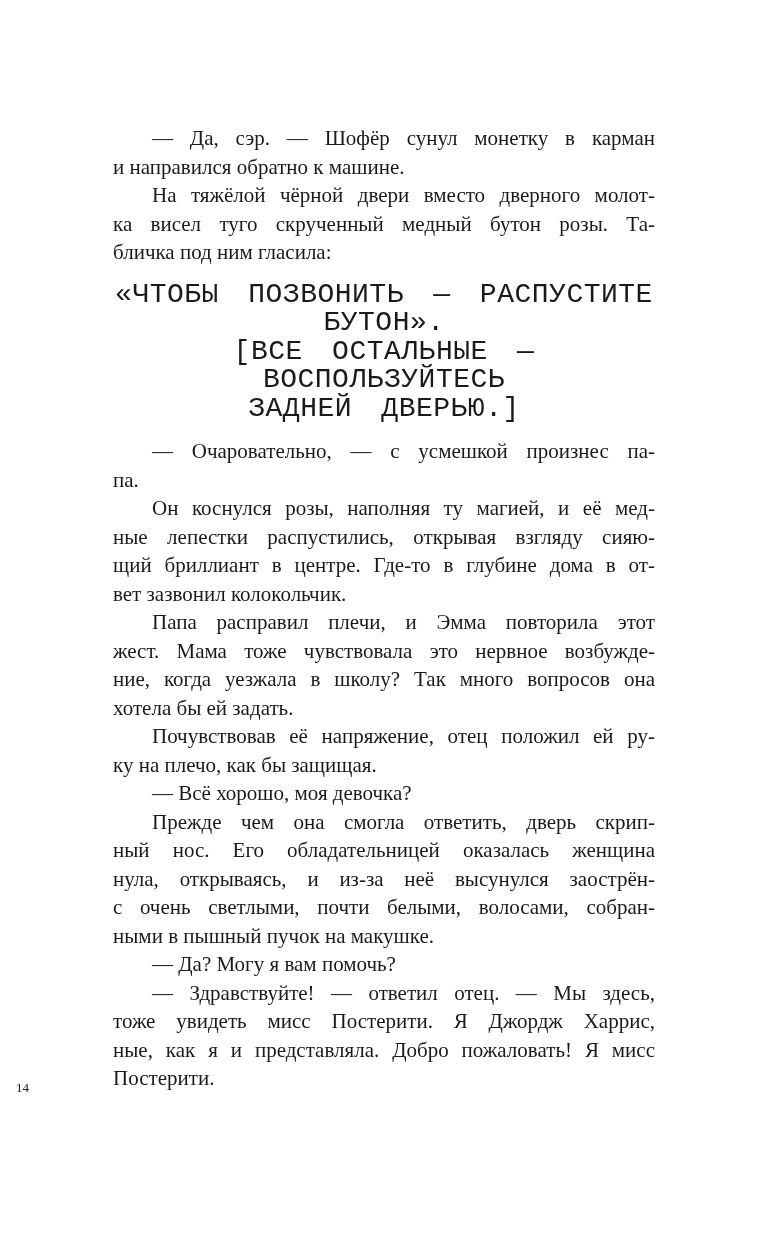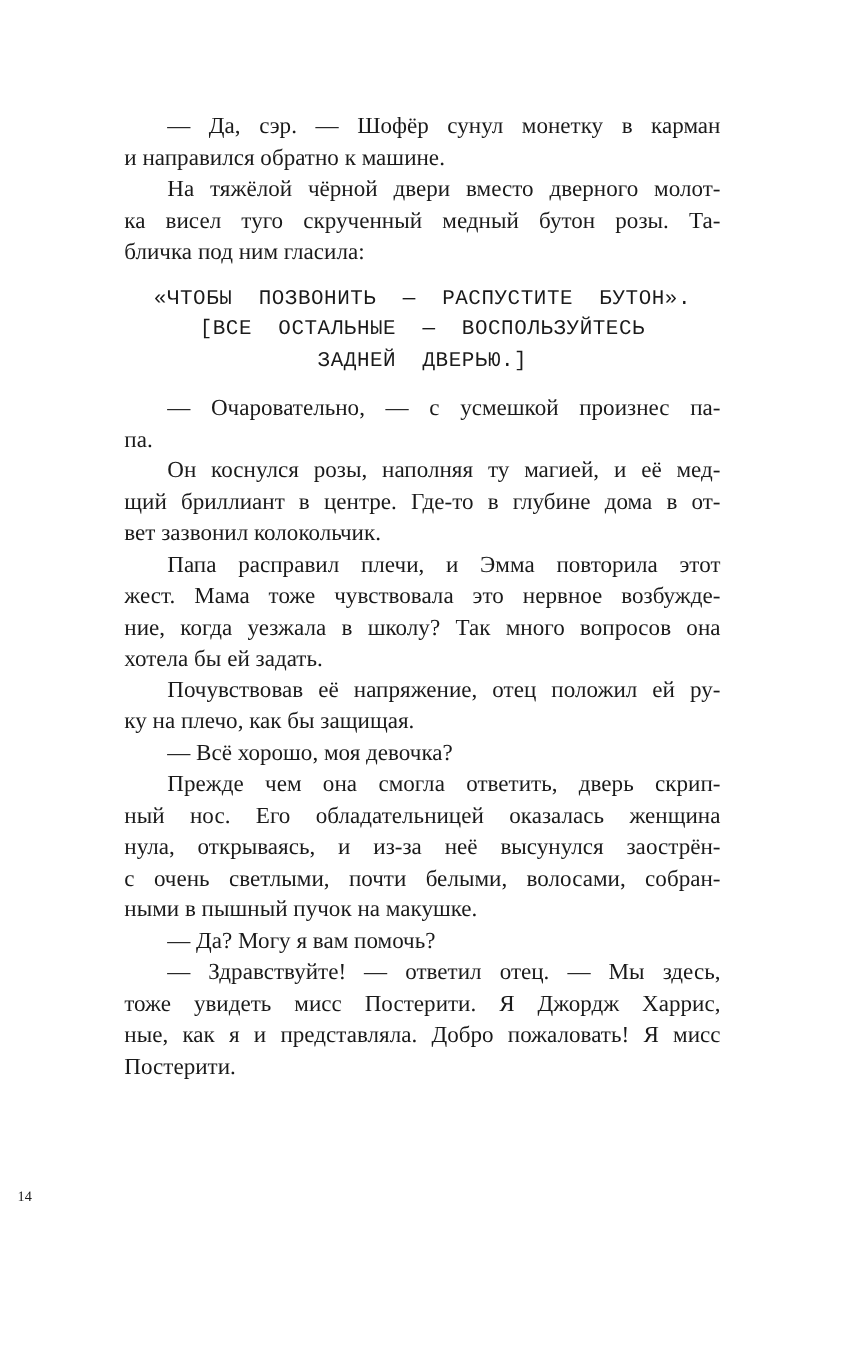--- a/index.html
+++ b/index.html
@@ -10,21 +10,21 @@
   .page {
     position: relative;
     width: 768px;
     height: 1240px;
     margin: 0 auto;
     background: #ffffff;
     overflow: hidden;
   }
   .text-block {
     position: absolute;
-    top: 100px;
+    top: 124px;
     left: 113px;
     width: 542px;
     color: #1a1a1a;
     font-family: "Liberation Serif", serif;
     font-size: 21px;
     line-height: 28.5px;
   }
   .para { margin: 0; padding: 0; }
   .para.body .line {
     text-align: justify;
@@ -33,21 +33,21 @@
   }
   .para.body .line.last {
     text-align-last: left;
   }
   .para.body .line.first {
     text-indent: 39px;
   }
   .para.sign {
     margin: 14px 0;
     font-family: "Liberation Mono", monospace;
-    font-size: 19px;
+    font-size: 28px;
     letter-spacing: 0.5px;
     word-spacing: 12px;
   }
   .para.sign .line {
     text-align: center;
   }
   .page-number {
     position: absolute;
     top: 1078px;
     left: 0;
@@ -77,20 +77,21 @@
         <div class="line first">«ЧТОБЫ ПОЗВОНИТЬ — РАСПУСТИТЕ БУТОН».</div>
         <div class="line">[ВСЕ ОСТАЛЬНЫЕ — ВОСПОЛЬЗУЙТЕСЬ</div>
         <div class="line last">ЗАДНЕЙ ДВЕРЬЮ.]</div>
       </div>
       <div class="para body">
         <div class="line first">— Очаровательно, — с усмешкой произнес па-</div>
         <div class="line last">па.</div>
       </div>
       <div class="para body">
         <div class="line first">Он коснулся розы, наполняя ту магией, и её мед-</div>
+        <div class="line">ные лепестки распустились, открывая взгляду сияю-</div>
         <div class="line">щий бриллиант в центре. Где-то в глубине дома в от-</div>
         <div class="line last">вет зазвонил колокольчик.</div>
       </div>
       <div class="para body">
         <div class="line first">Папа расправил плечи, и Эмма повторила этот</div>
         <div class="line">жест. Мама тоже чувствовала это нервное возбужде-</div>
         <div class="line">ние, когда уезжала в школу? Так много вопросов она</div>
         <div class="line last">хотела бы ей задать.</div>
       </div>
       <div class="para body">

